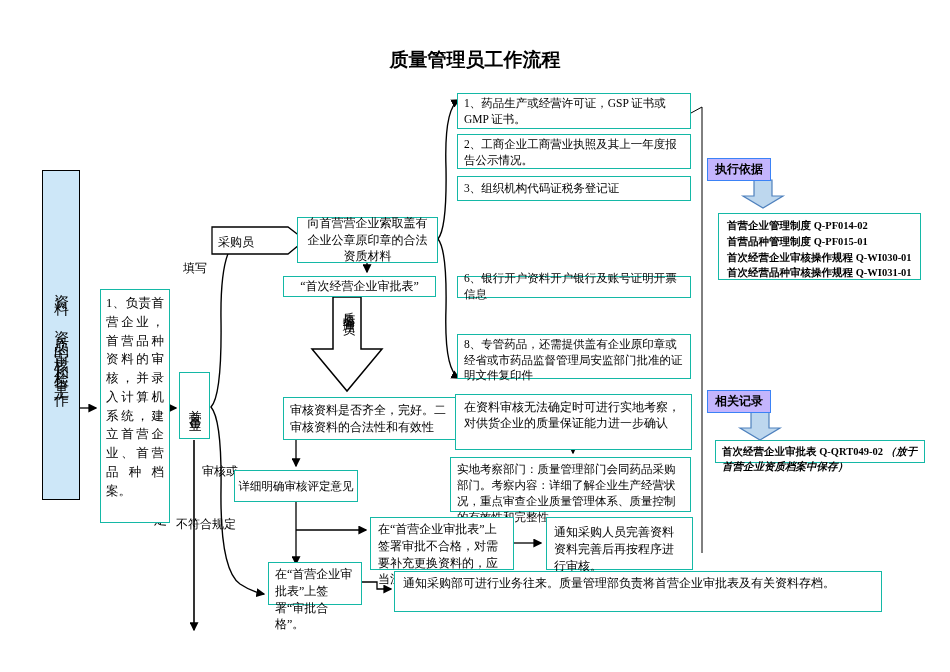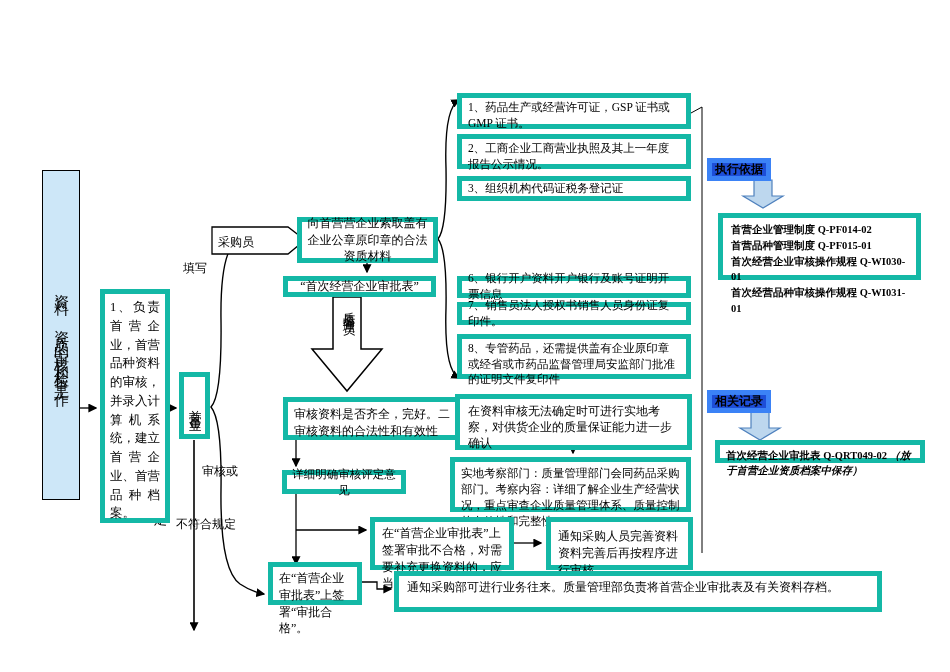--- a/index.html
+++ b/index.html
@@ -1,28 +1,28 @@
 <!DOCTYPE html>
 <html><head>
 <meta charset="utf-8">
 <style>
   html,body{margin:0;padding:0;background:#fff;}
   .canvas{position:relative;width:950px;height:672px;background:#fff;overflow:hidden;
           font-family:"Liberation Serif","DejaVu Serif",serif;color:#000;}
   .abs{position:absolute;box-sizing:border-box;}
   svg.wires{position:absolute;left:0;top:0;z-index:1;}
-  .box{position:absolute;box-sizing:border-box;background:#fff;border:5px solid #14b8a6;
+  .box{position:absolute;box-sizing:border-box;background:#fff;border:1px solid #14b8a6;
        z-index:2;font-size:12px;line-height:1.4;padding:2px 5px;}
   .vc{display:flex;align-items:center;}
   .ctr{display:flex;align-items:center;justify-content:center;text-align:center;}
   .vt{writing-mode:vertical-rl;text-orientation:upright;}
   .under-label{position:absolute;z-index:1;white-space:nowrap;}
   .over-label{position:absolute;z-index:3;white-space:nowrap;font-size:12px;}
   .duty{background:#cde7f8;border:1px solid #000;}
-  .tag{background:#1d4ed8;border:5px solid #3b82f6;z-index:2;font-size:12px;font-weight:600;
+  .tag{background:#c4b5fd;border:1px solid #3b82f6;z-index:2;font-size:12px;font-weight:600;
        display:flex;align-items:center;justify-content:center;}
   .deps{font-size:10.5px;font-weight:600;line-height:1.5;padding:4px 8px;}
   .doc{font-size:11.5px;line-height:1.35;padding:2px 6px;}
   .note-it{font-style:italic;}
   .title{position:absolute;left:0;right:0;text-align:center;font-weight:bold;
          font-family:"Liberation Sans","DejaVu Sans",sans-serif;z-index:2;}
 </style>
 </head>
 <body>
 
@@ -56,20 +56,21 @@
     <polygon points="333,297 361,297 361,349 382,349 347,391 312,349 333,349" fill="#fff" stroke="#000" stroke-width="1.5"></polygon>
 
     <path d="M702 107 L702 553" stroke="#000" stroke-width="1" fill="none"></path>
     <path d="M691 113 L702 107" stroke="#000" stroke-width="1" fill="none"></path>
 
     <polygon points="754,180 772,180 772,196 783,196 763,208 743,196 754,196" fill="#bdd7ee" stroke="#4f81bd" stroke-width="1.2"></polygon>
 
     <polygon points="751,412 769,412 769,428 780,428 760,440 740,428 751,428" fill="#bdd7ee" stroke="#4f81bd" stroke-width="1.2"></polygon>
   </svg>
 
+  <div class="title" style="top:47px;font-size:19px;">质量管理员工作流程</div>
 
   <div class="under-label vt" style="left:151px;top:478px;font-size:13px;letter-spacing:8px;">符合规定</div>
   <div class="under-label" style="left:202px;top:463px;font-size:12px;">审核或</div>
 
   <div class="box duty ctr" style="left:42px;top:170px;width:38px;height:330px;padding:0;">
     <span class="vt" style="font-size:15px;letter-spacing:7px;">资料、资质的审核和检查工作</span>
   </div>
 
   <div class="box" style="left:100px;top:289px;width:70px;height:234px;font-size:12.5px;line-height:1.5;
        padding:4px 5px;text-align:justify;">1、负责首营企业，首营品种资料的审核，并录入计算机系统，建立首营企业、首营品种档案。</div>
@@ -87,35 +88,34 @@
   <div class="box ctr" style="left:297px;top:217px;width:141px;height:46px;">向首营营企业索取盖有企业公章原印章的合法资质材料</div>
 
   <div class="box ctr" style="left:283px;top:276px;width:153px;height:21px;padding:0 4px;">“首次经营企业审批表”</div>
 
   <div class="box" style="left:283px;top:397px;width:178px;height:43px;padding:4px 6px;">审核资料是否齐全，完好。二审核资料的合法性和有效性</div>
 
   <div class="box" style="left:455px;top:394px;width:237px;height:56px;padding:4px 8px;line-height:1.35;">在资料审核无法确定时可进行实地考察，对供货企业的质量保证能力进一步确认</div>
 
   <div class="box" style="left:450px;top:457px;width:241px;height:55px;font-size:11.5px;padding:3px 6px;">实地考察部门：质量管理部门会同药品采购部门。考察内容：详细了解企业生产经营状况，重点审查企业质量管理体系、质量控制的有效性和完整性。</div>
 
-  <div class="box ctr" style="left:234px;top:470px;width:124px;height:24px;font-size:11.5px;padding:0;margin-left:48px;">详细明确审核评定意见</div>
+  <div class="box ctr" style="left:234px;top:470px;width:124px;height:32px;font-size:11.5px;padding:0;">详细明确审核评定意见</div>
 
   <div class="box" style="left:370px;top:517px;width:144px;height:53px;padding:3px 7px;">在“首营企业审批表”上签署审批不合格，对需要补充更换资料的，应当注明。</div>
 
   <div class="box" style="left:546px;top:517px;width:147px;height:53px;padding:6px 7px;">通知采购人员完善资料资料完善后再按程序进行审核。</div>
 
   <div class="box" style="left:268px;top:562px;width:94px;height:43px;padding:3px 6px;">在“首营企业审批表”上签署“审批合格”。</div>
 
   <div class="box" style="left:394px;top:571px;width:488px;height:41px;padding:3px 8px;">通知采购部可进行业务往来。质量管理部负责将首营企业审批表及有关资料存档。</div>
 
   <div class="box doc" style="left:457px;top:93px;width:234px;height:36px;">1、药品生产或经营许可证，GSP 证书或 GMP 证书。</div>
   <div class="box doc" style="left:457px;top:134px;width:234px;height:35px;">2、工商企业工商营业执照及其上一年度报告公示情况。</div>
   <div class="box doc vc" style="left:457px;top:176px;width:234px;height:25px;">3、组织机构代码证税务登记证</div>
   <div class="box doc vc" style="left:457px;top:276px;width:234px;height:22px;">6、银行开户资料开户银行及账号证明开票信息</div>
-  <div class="box doc vc" style="left:457px;top:302px;width:234px;height:23px;">7、销售员法人授权书销售人员身份证复印件。</div>
   <div class="box doc" style="left:457px;top:334px;width:234px;height:45px;">8、专管药品，还需提供盖有企业原印章或经省或市药品监督管理局安监部门批准的证明文件复印件</div>
 
   <div class="abs tag" style="left:707px;top:158px;width:64px;height:23px;">执行依据</div>
 
   <div class="box deps" style="left:718px;top:213px;width:203px;height:67px;">
     <div>首营企业管理制度 Q-PF014-02</div>
     <div>首营品种管理制度 Q-PF015-01</div>
     <div>首次经营企业审核操作规程 Q-WI030-01</div>
     <div>首次经营品种审核操作规程 Q-WI031-01</div>
   </div>

